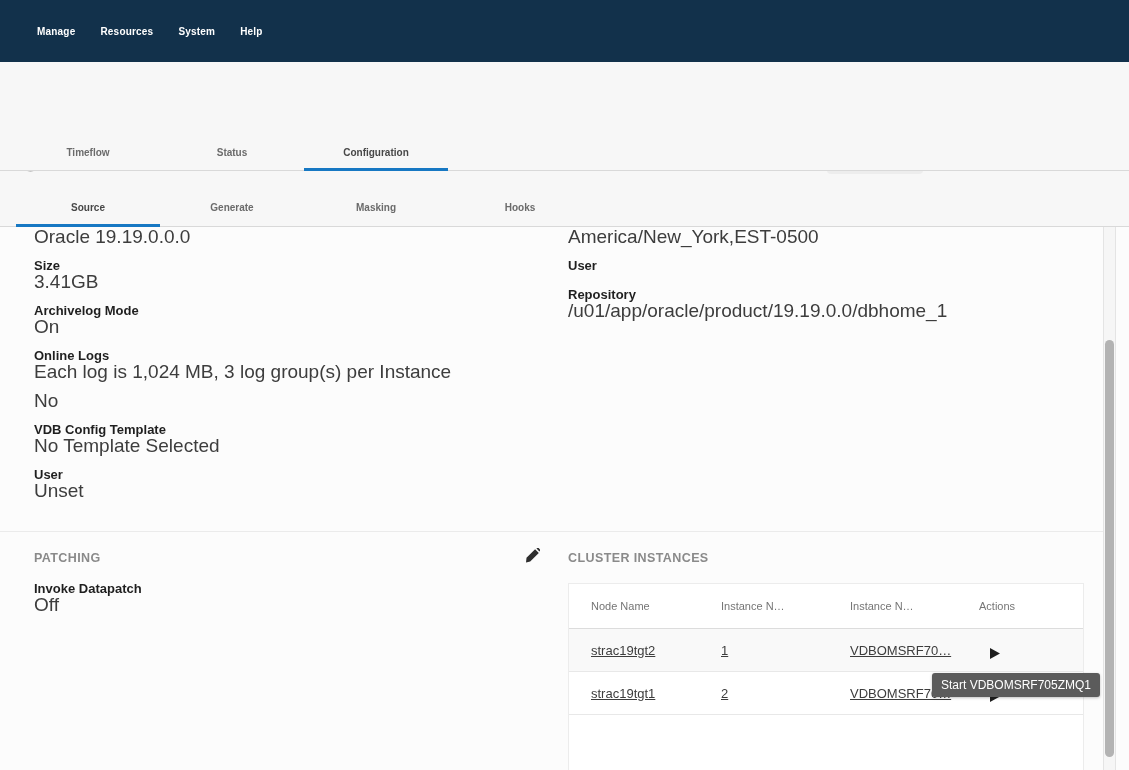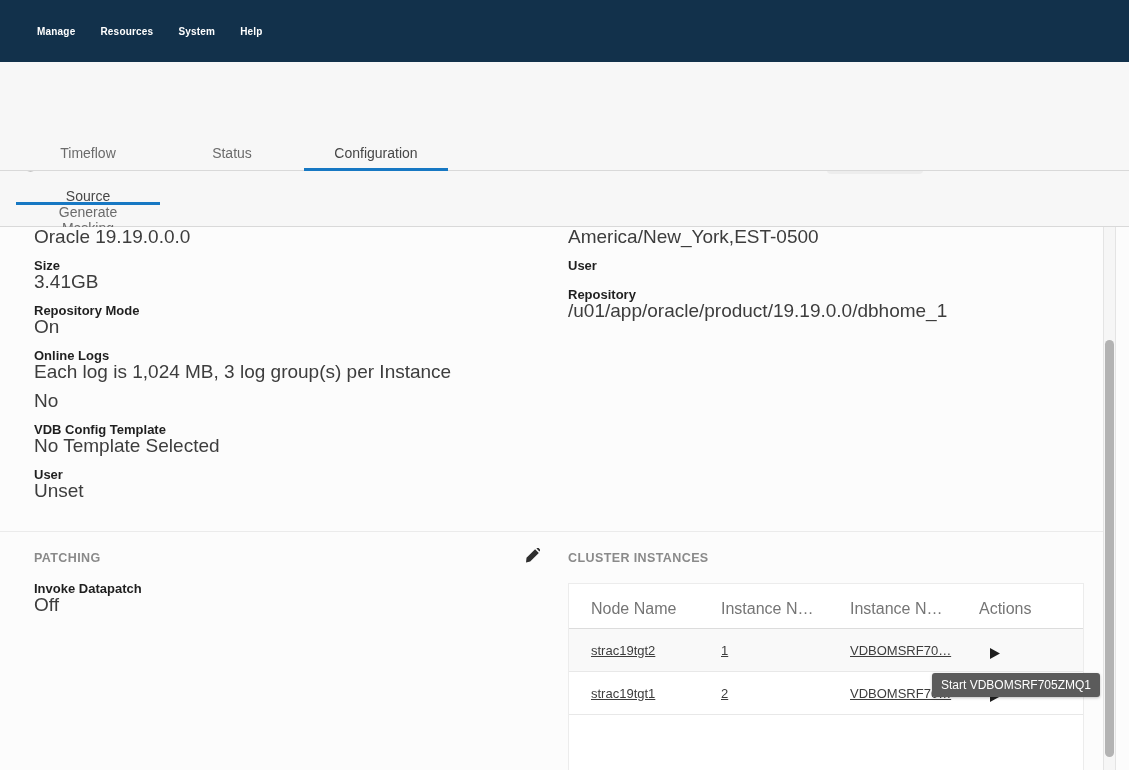--- a/index.html
+++ b/index.html
@@ -41,24 +41,24 @@
   .play-btn    { left:1002px; top:85px; width:15px; height:20px; }
   .stop-btn    { left:1051px; top:87px; width:15px; height:15px; background:#1e1e1e; border-radius:1px; }
   .more-btn    { left:1089px; top:90px; width:24px; height:6px; display:flex; gap:3px; }
   .more-btn i  { width:6px; height:6px; background:#1e1e1e; border-radius:50%; }
   
   .tabs, .subtabs {
     position:absolute; left:0; width:1129px; display:flex;
     border-bottom:1px solid #d9d9d9; padding-left:16px; background:#f7f7f7;
   }
   .tabs    { top:135px; height:36px; }
-  .subtabs { top:188px; height:39px;flex-direction:column; }
+  .subtabs { top:188px; height:39px; }
   .tab {
     width:144px; display:flex; align-items:center; justify-content:center;
-    font-size:14px; color:#6b6b6b; cursor:pointer; position:relative;
+    font-size:10px; color:#6b6b6b; cursor:pointer; position:relative;font-weight:bold;
   }
   .tab.active { color:#474747;text-align:right; }
   .tab.active::after {
     content:""; position:absolute; left:0; right:0; bottom:-1px; height:3px; background:#1778c3;
   }
   
   .content { position:absolute; left:0; top:227px; width:1129px; height:543px; background:#fcfcfc; }
   .col { position:absolute; top:2px; }
   .col.left  { left:34px;  width:500px; }
   .col.right { left:568px; width:520px; }
@@ -77,21 +77,21 @@
   .patching-title { left:34px; top:324px; }
   .patching-edit { position:absolute; left:524px; top:321px; width:16px; height:16px; color:#2e2e2e; cursor:pointer; }
   .patching-field { position:absolute; left:34px; top:354px; }
   .cluster-title { left:568px; top:324px; }
   
   .table-card {
     position:absolute; left:568px; top:356px; width:516px; height:187px;
     background:#ffffff; border:1px solid #ececec; border-bottom:none;
   }
   .thead { position:absolute; left:0; top:0; width:100%; height:45px; border-bottom:1px solid #dcdcdc; }
-  .th { position:absolute; top:16px; font-size:16px; color:#757575; white-space:nowrap; }
+  .th { position:absolute; top:16px; font-size:11px; color:#757575; white-space:nowrap; }
   .trow { position:absolute; left:0; width:100%; height:43px; border-bottom:1px solid #e8e8e8; }
   .trow.r0 { top:45px; background:#f9f9f9; }
   .trow.r1 { top:88px; background:#ffffff; }
   .td { position:absolute; top:14px; font-size:13px; color:#3d3d3d; white-space:nowrap;text-decoration:underline; }
   .c0 { left:22px; } .c1 { left:152px; } .c2 { left:281px; } .c3 { left:410px; }
   .row-play {
     position:absolute; left:421px; top:16px; width:10px; height:11px; color:#1e1e1e; cursor:pointer;
   }
   .tooltip {
     position:absolute; left:932px; top:446px; background:#5b5b5b; color:#ffffff;
@@ -198,21 +198,21 @@
 
   <div class="col left">
     <div class="field">
       <div class="f-value">Oracle 19.19.0.0.0</div>
     </div>
     <div class="field">
       <div class="f-label">Size</div>
       <div class="f-value">3.41GB</div>
     </div>
     <div class="field">
-      <div class="f-label">Repository Mode</div>
+      <div class="f-label">Archivelog Mode</div>
       <div class="f-value">On</div>
     </div>
     <div class="field">
       <div class="f-label">Online Logs</div>
       <div class="f-value">Each log is 1,024 MB, 3 log group(s) per Instance</div>
     </div>
     <div class="field">
       <div class="f-value">No</div>
     </div>
     <div class="field">

